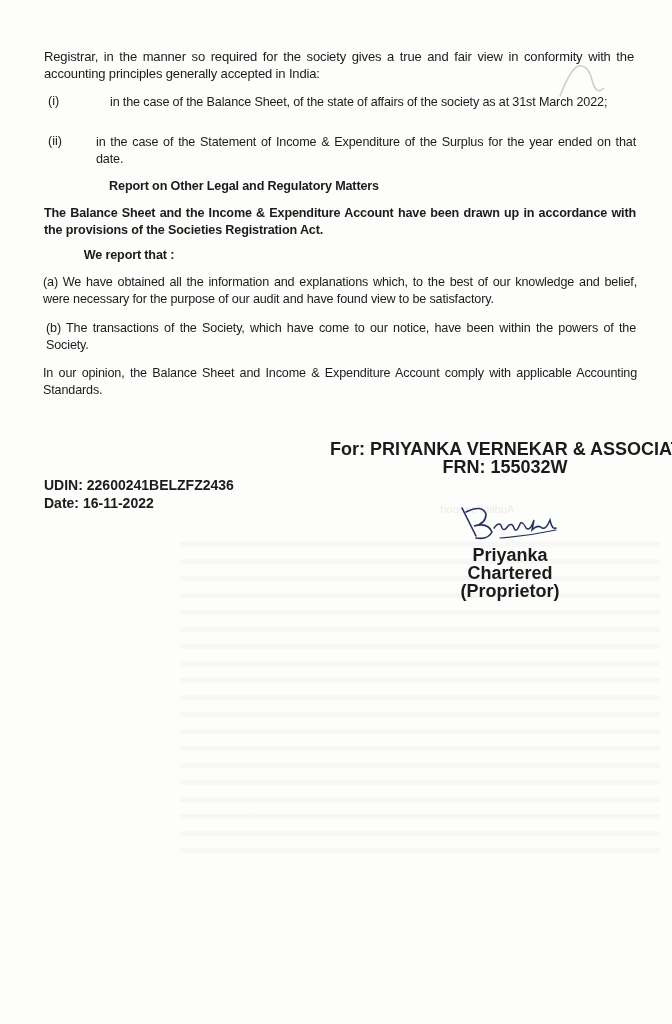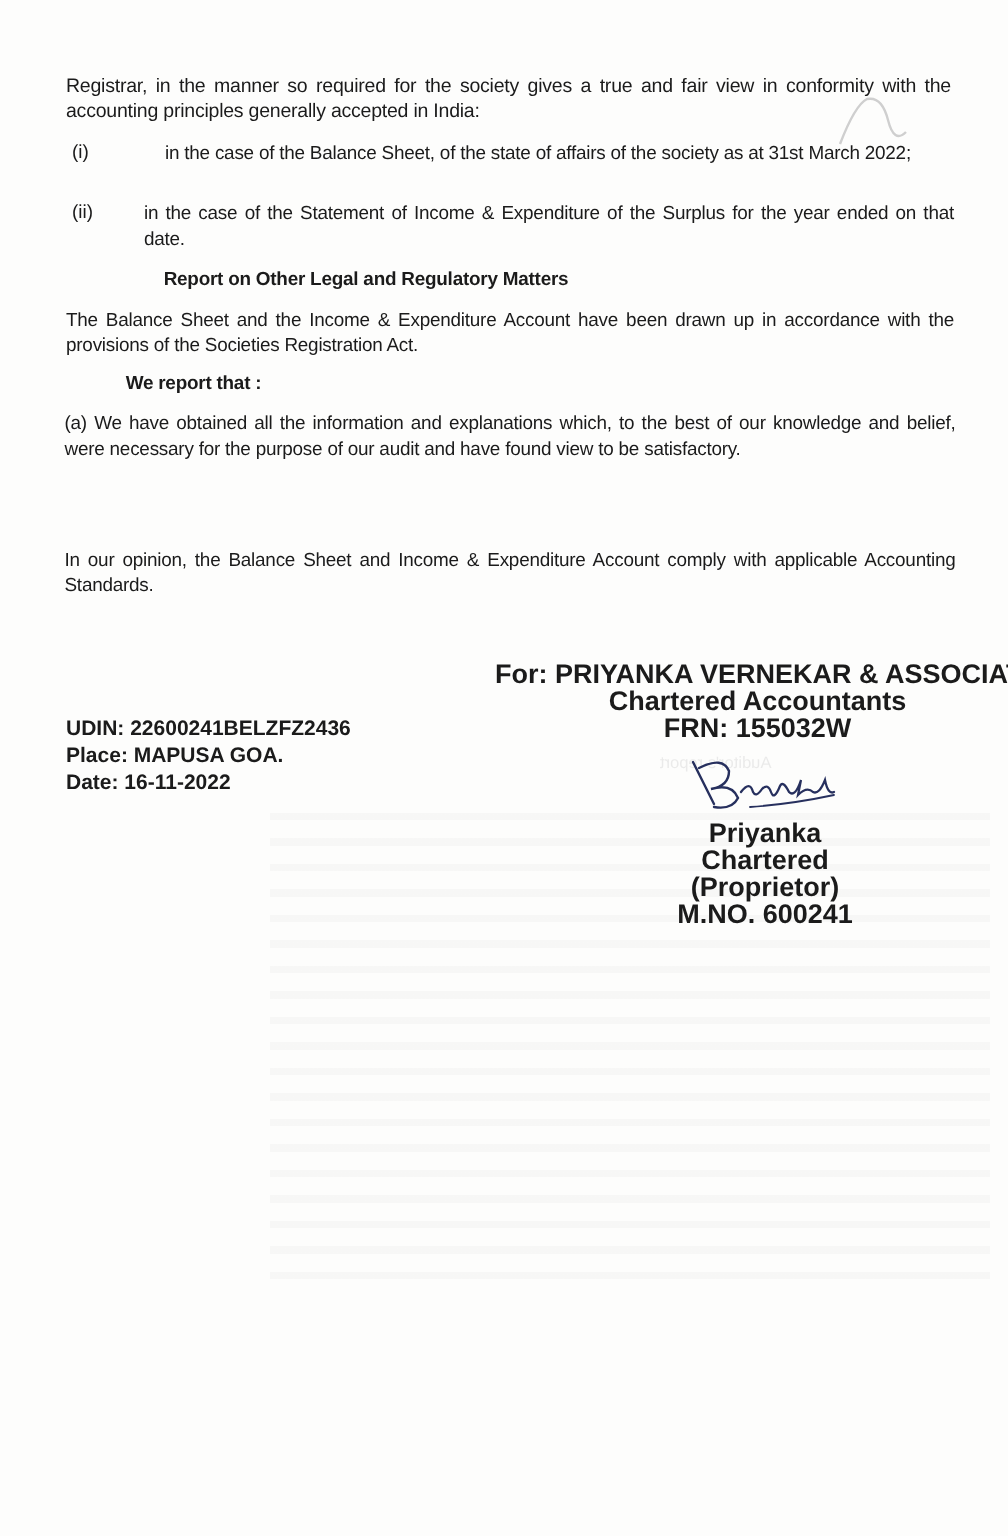--- a/index.html
+++ b/index.html
@@ -47,46 +47,44 @@
   <div class="txt just" style="left:44px; top:48px; width:590px; font-size:13px;">Registrar, in the manner so required for the society gives a true and fair view in conformity with the accounting principles generally accepted in India:</div>
 
   <div class="num" style="left:48px; top:94px;">(i)</div>
   <div class="txt just" style="left:96px; top:94px; width:540px;margin-left:14px;">in the case of the Balance Sheet, of the state of affairs of the society as at 31st March 2022;</div>
 
   <div class="num" style="left:48px; top:134px;">(ii)</div>
   <div class="txt just" style="left:96px; top:134px; width:540px;">in the case of the Statement of Income &amp; Expenditure of the Surplus for the year ended on that date.</div>
 
   <div class="txt bold" style="left:44px; top:178px; width:400px;">Report on Other Legal and Regulatory Matters</div>
 
-  <div class="txt just" style="left:44px; top:205px; width:592px;">The Balance Sheet and the Income &amp; Expenditure Account have been drawn up in accordance with the provisions of the Societies Registration Act.</div>
+  <div class="txt just" style="left:44px; top:205px; width:592px;font-weight:bold;">The Balance Sheet and the Income &amp; Expenditure Account have been drawn up in accordance with the provisions of the Societies Registration Act.</div>
 
   <div class="txt bold" style="left:29px; top:247px; width:200px;">We report that :</div>
 
   <div class="txt just" style="left:43px; top:274px; width:594px;">(a) We have obtained all the information and explanations which, to the best of our knowledge and belief, were necessary for the purpose of our audit and have found view to be satisfactory.</div>
 
+  <div class="txt just" style="left:46px; top:320px; width:590px;">(b) The transactions of the Society, which have come to our notice, have been within the powers of the Society.</div>
 
   <div class="txt just" style="left:43px; top:365px; width:594px;">In our opinion, the Balance Sheet and Income &amp; Expenditure Account comply with applicable Accounting Standards.</div>
 
   <div class="sig-block" style="left:330px; top:440px; width:310px;">
     <div style="text-align:right; white-space:nowrap;">For: PRIYANKA VERNEKAR &amp; ASSOCIATES</div>
-    <div style="padding-left:40px;">Chartered Accountants</div>
     <div style="padding-left:40px;">FRN: 155032W</div>
   </div>
 
   <svg class="mark" width="120" height="48" style="left:452px; top:500px;">
     <path d="M10 8 L24 36 M14 12 Q30 4 34 14 Q34 24 22 26 Q36 22 40 32 Q36 40 24 38" stroke="#27305e" stroke-width="1.6" fill="none" stroke-linecap="round"></path>
     <path d="M42 28 Q48 20 50 28 Q52 32 56 26 Q60 22 62 28 Q64 34 68 24 Q70 20 74 28 Q78 32 82 20 L80 30 Q86 24 90 28 Q94 30 98 20 Q100 30 104 28" stroke="#27305e" stroke-width="1.5" fill="none" stroke-linecap="round"></path>
     <path d="M48 38 Q76 36 104 30" stroke="#27305e" stroke-width="1.2" fill="none" stroke-linecap="round"></path>
   </svg>
 
   <div class="sig-block" style="left:430px; top:546px; width:160px;">
     <div>Priyanka Chartered</div>
     <div>(Proprietor)</div>
-    <div>M.NO. 600241</div>
   </div>
 
   <div class="left-block" style="left:44px; top:476px; width:260px;">
     <div>UDIN: 22600241BELZFZ2436</div>
-    <div>Place: MAPUSA GOA.</div>
     <div>Date: 16-11-2022</div>
   </div>
 
 </div>
 
 </body></html>

